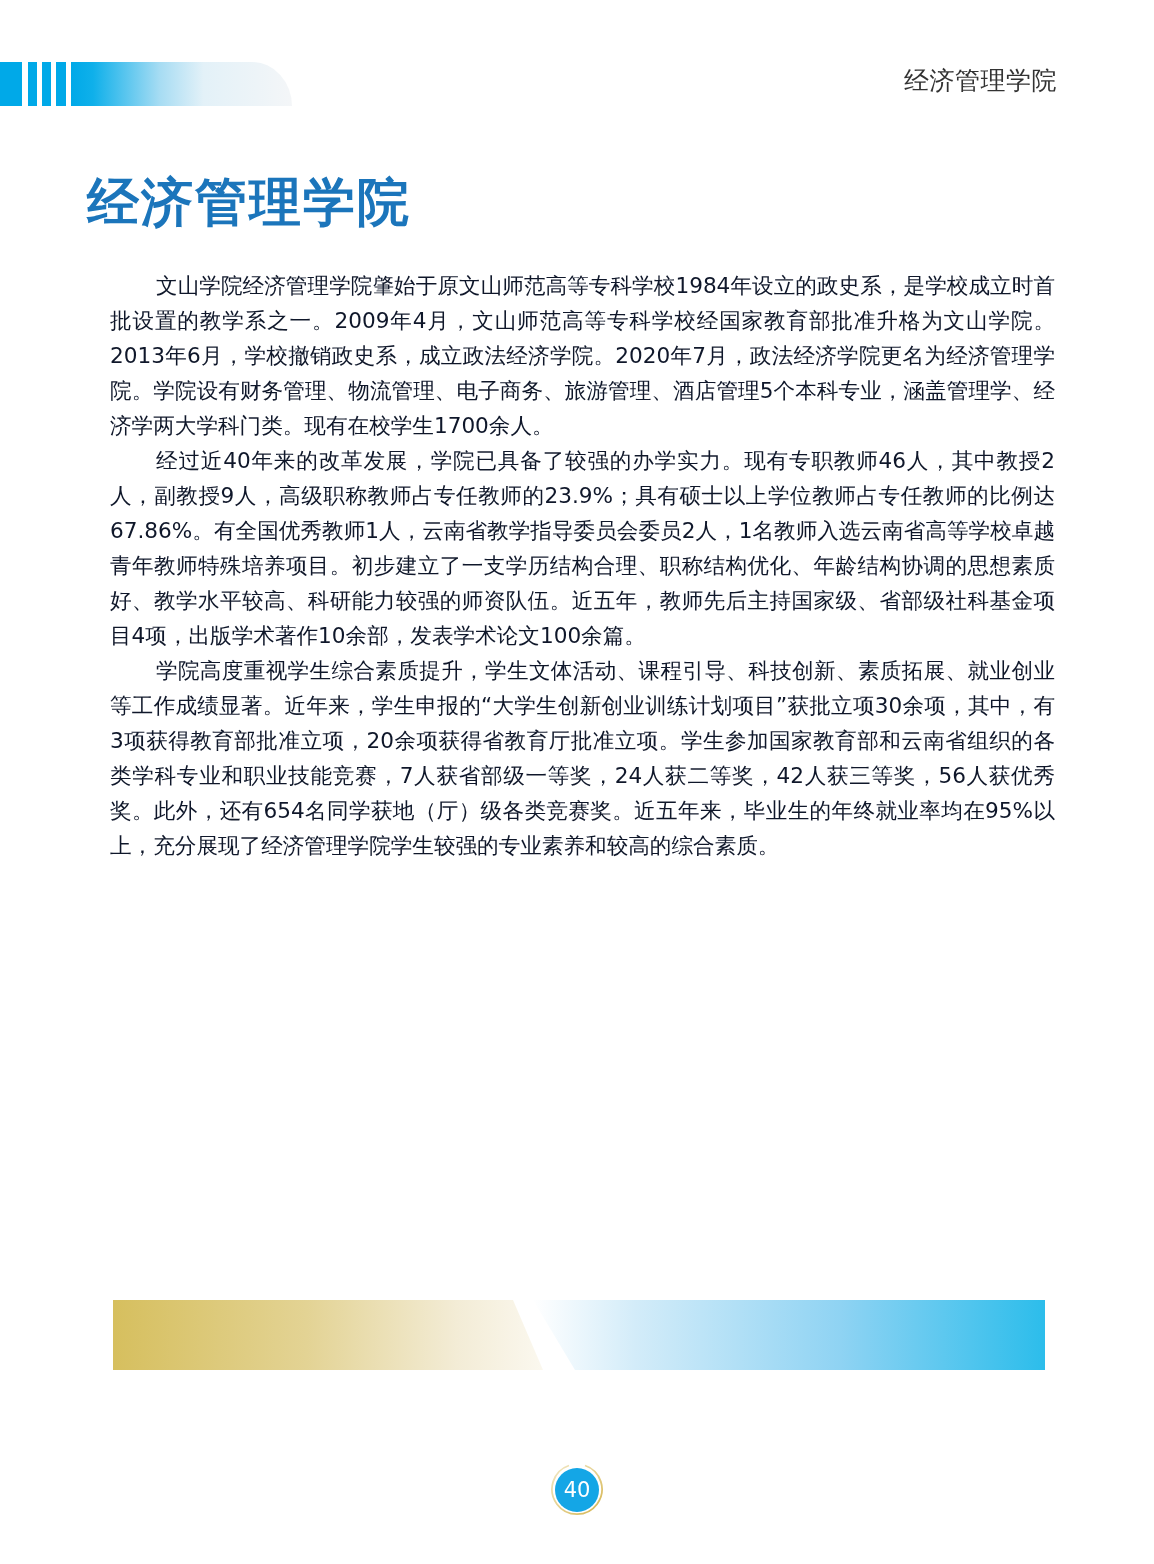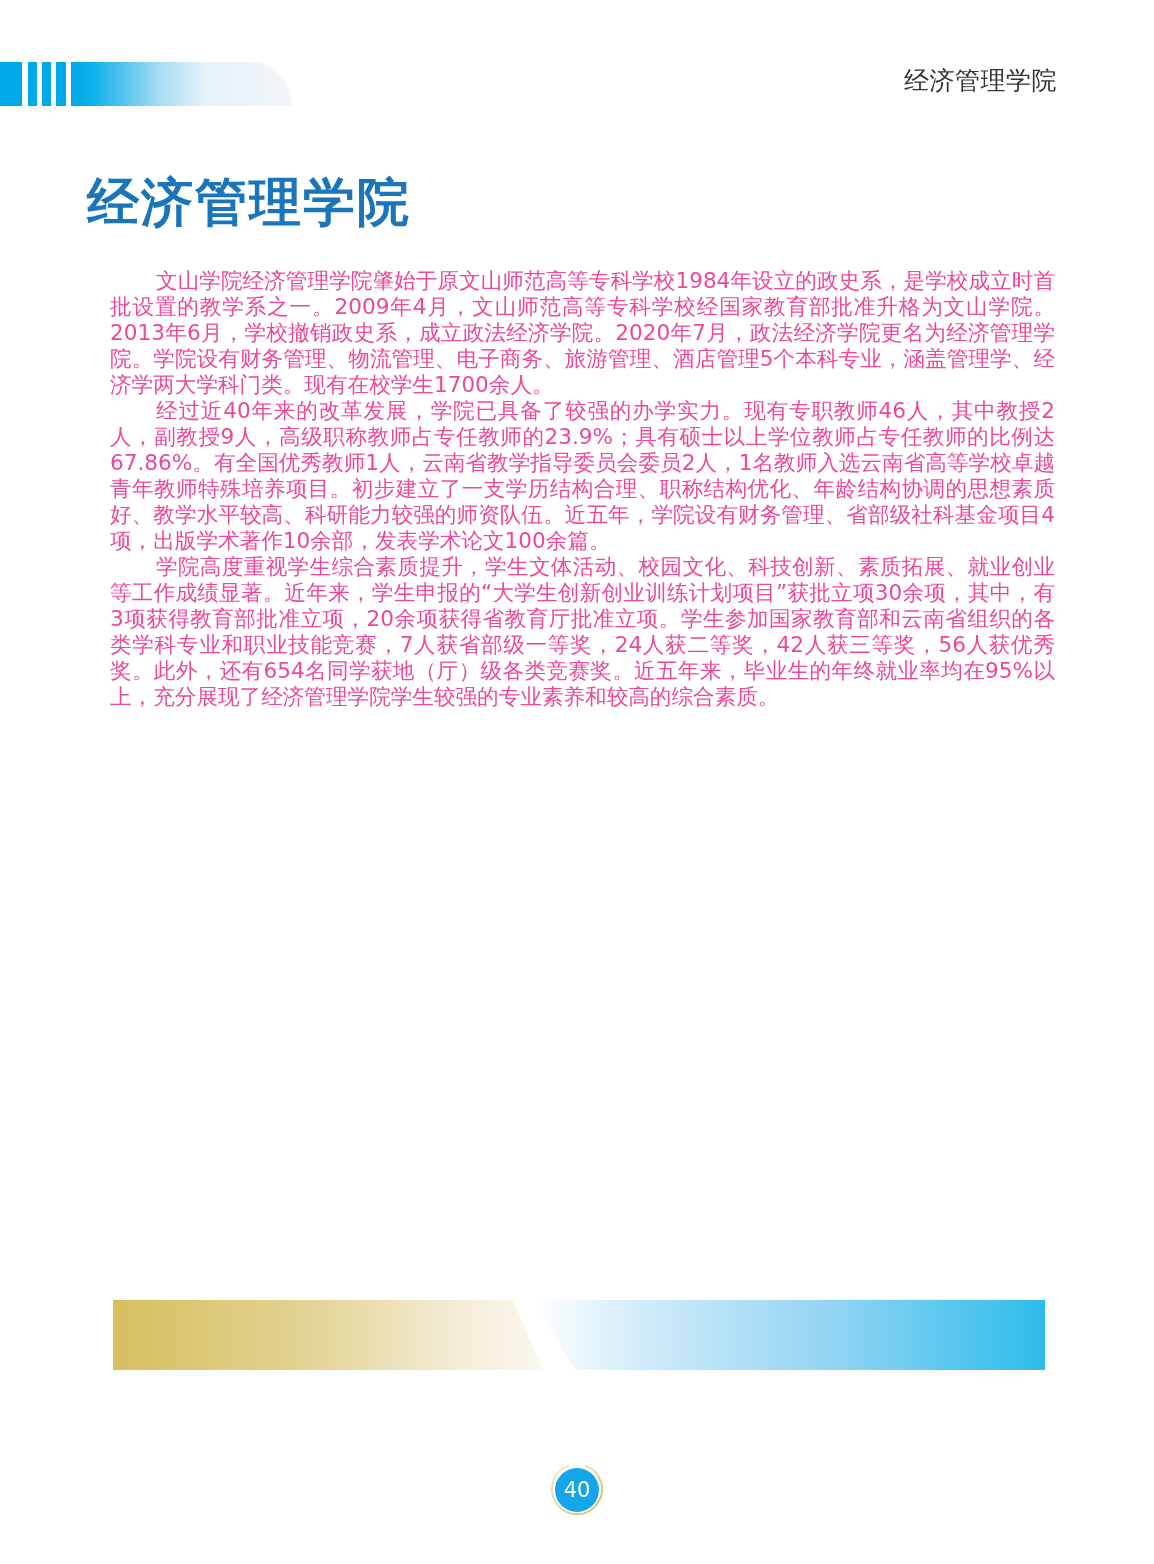--- a/index.html
+++ b/index.html
@@ -5,21 +5,21 @@
   html, body { margin: 0; padding: 0; background: #ffffff; }
   body { width: 1154px; height: 1564px; position: relative; overflow: hidden;
          font-family: "DejaVu Sans", "Liberation Sans", sans-serif; color: #231f20; }
   .header-bar { position: absolute; left: 0; top: 62px; width: 292px; height: 44px; }
   .stripe { position: absolute; top: 0; height: 44px; background: #00a9e8; }
   .header-grad { position: absolute; left: 71px; top: 0; width: 221px; height: 44px;
     background: linear-gradient(to right, #00a9e8 0%, #0fb0ea 10%, #a6dcf3 40%, #e3f1f8 60%, #f4f6f8 100%);
     border-top-right-radius: 40px 44px; }
   .running-head { position: absolute; right: 97px; top: 64px; font-size: 25px; color: #333333; letter-spacing: 0.5px; }
   .page-title { position: absolute; left: 87px; top: 168px; font-size: 52px; font-weight: bold; color: #1b75bb; letter-spacing: 2px; margin: 0; }
-  .body-text { position: absolute; left: 110px; top: 268px; width: 945px; font-size: 21.6px; line-height: 26px; color: #ec4899; text-align: justify; }
+  .body-text { position: absolute; left: 110px; top: 268px; width: 945px; font-size: 21.6px; line-height: 35px; color: #0f172a; text-align: justify; }
   .body-text p { margin: 0; text-indent: 46px; }
   .bottom-banner { position: absolute; left: 113px; top: 1300px; width: 932px; height: 70px; }
   .banner-gold { position: absolute; left: 0; top: 0; width: 430px; height: 70px;
     background: linear-gradient(to right, #d6bf5e 0%, #e3d394 45%, #f3ecd6 80%, #fbf8ef 100%);
     clip-path: polygon(0 0, 400px 0, 430px 70px, 0 70px); }
   .banner-blue { position: absolute; left: 420px; top: 0; width: 512px; height: 70px;
     background: linear-gradient(to right, #ffffff 0%, #d3ecf9 20%, #8fd3f3 60%, #2cbdeb 100%);
     clip-path: polygon(0 0, 512px 0, 512px 70px, 42px 70px); }
   .page-number-wrap { position: absolute; left: 549px; top: 1462px; width: 56px; height: 56px; }
   .page-ring { position: absolute; left: 0; top: 0; width: 56px; height: 56px; }
@@ -36,22 +36,22 @@
   <div class="stripe" style="left:56px;width:10px;"></div>
   <div class="header-grad"></div>
 </div>
 
 <div class="running-head">经济管理学院</div>
 
 <h1 class="page-title">经济管理学院</h1>
 
 <div class="body-text">
   <p>文山学院经济管理学院肇始于原文山师范高等专科学校1984年设立的政史系，是学校成立时首批设置的教学系之一。2009年4月，文山师范高等专科学校经国家教育部批准升格为文山学院。2013年6月，学校撤销政史系，成立政法经济学院。2020年7月，政法经济学院更名为经济管理学院。学院设有财务管理、物流管理、电子商务、旅游管理、酒店管理5个本科专业，涵盖管理学、经济学两大学科门类。现有在校学生1700余人。</p>
-  <p>经过近40年来的改革发展，学院已具备了较强的办学实力。现有专职教师46人，其中教授2人，副教授9人，高级职称教师占专任教师的23.9%；具有硕士以上学位教师占专任教师的比例达67.86%。有全国优秀教师1人，云南省教学指导委员会委员2人，1名教师入选云南省高等学校卓越青年教师特殊培养项目。初步建立了一支学历结构合理、职称结构优化、年龄结构协调的思想素质好、教学水平较高、科研能力较强的师资队伍。近五年，学院设有财务管理、省部级社科基金项目4项，出版学术著作10余部，发表学术论文100余篇。</p>
-  <p>学院高度重视学生综合素质提升，学生文体活动、校园文化、科技创新、素质拓展、就业创业等工作成绩显著。近年来，学生申报的“大学生创新创业训练计划项目”获批立项30余项，其中，有3项获得教育部批准立项，20余项获得省教育厅批准立项。学生参加国家教育部和云南省组织的各类学科专业和职业技能竞赛，7人获省部级一等奖，24人获二等奖，42人获三等奖，56人获优秀奖。此外，还有654名同学获地（厅）级各类竞赛奖。近五年来，毕业生的年终就业率均在95%以上，充分展现了经济管理学院学生较强的专业素养和较高的综合素质。</p>
+  <p>经过近40年来的改革发展，学院已具备了较强的办学实力。现有专职教师46人，其中教授2人，副教授9人，高级职称教师占专任教师的23.9%；具有硕士以上学位教师占专任教师的比例达67.86%。有全国优秀教师1人，云南省教学指导委员会委员2人，1名教师入选云南省高等学校卓越青年教师特殊培养项目。初步建立了一支学历结构合理、职称结构优化、年龄结构协调的思想素质好、教学水平较高、科研能力较强的师资队伍。近五年，教师先后主持国家级、省部级社科基金项目4项，出版学术著作10余部，发表学术论文100余篇。</p>
+  <p>学院高度重视学生综合素质提升，学生文体活动、课程引导、科技创新、素质拓展、就业创业等工作成绩显著。近年来，学生申报的“大学生创新创业训练计划项目”获批立项30余项，其中，有3项获得教育部批准立项，20余项获得省教育厅批准立项。学生参加国家教育部和云南省组织的各类学科专业和职业技能竞赛，7人获省部级一等奖，24人获二等奖，42人获三等奖，56人获优秀奖。此外，还有654名同学获地（厅）级各类竞赛奖。近五年来，毕业生的年终就业率均在95%以上，充分展现了经济管理学院学生较强的专业素养和较高的综合素质。</p>
 </div>
 
 <div class="bottom-banner">
   <div class="banner-gold"></div>
   <div class="banner-blue"></div>
 </div>
 
 <div class="page-number-wrap">
   <svg class="page-ring" viewBox="0 0 56 56">
     <defs>

